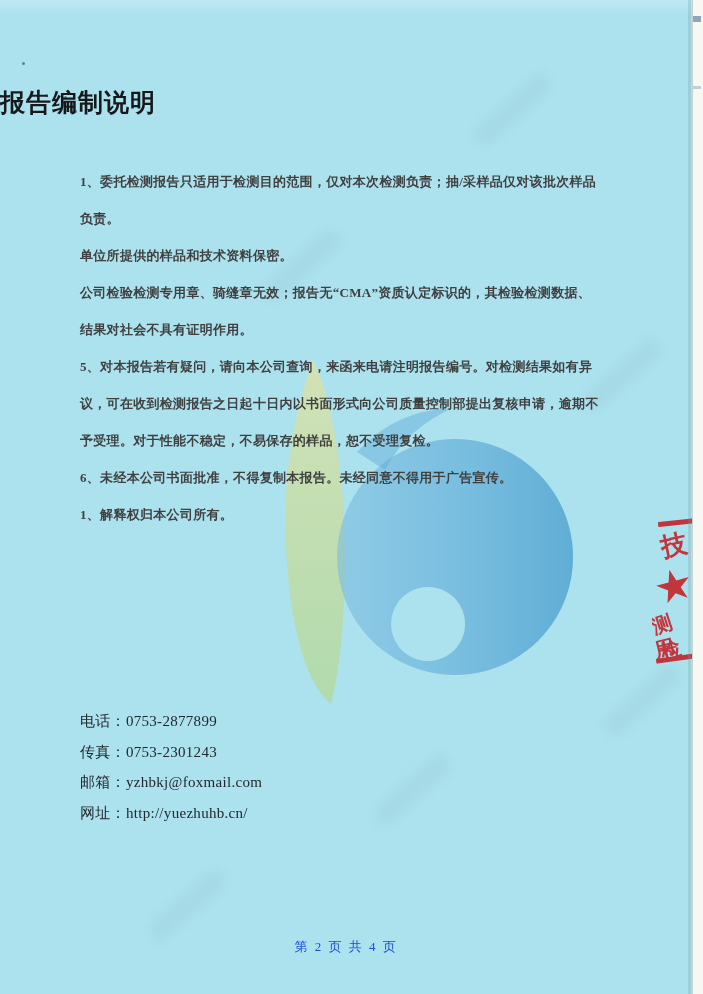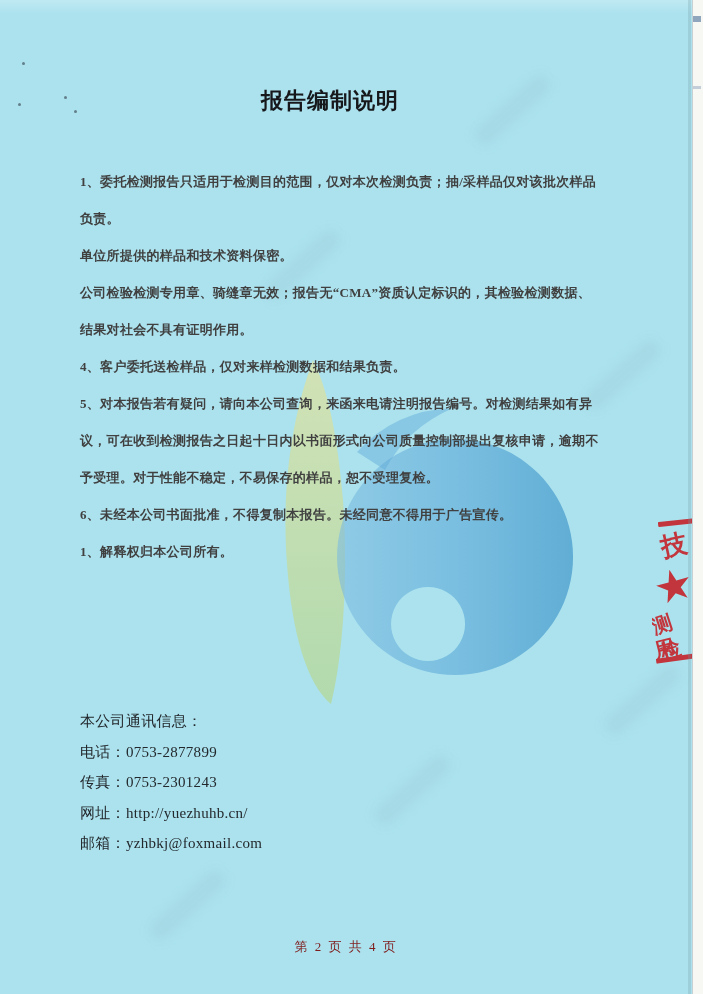--- a/index.html
+++ b/index.html
@@ -19,36 +19,36 @@
   .scan-edge{
     position:absolute;left:692px;top:0;width:11px;height:994px;
     background:#f7f7f4;border-left:1px solid #c7d1d3;
   }
   .edge-shadow{
     position:absolute;left:688px;top:0;width:3px;height:994px;
     background:rgba(110,150,160,.25);
   }
   .edge-tick{position:absolute;background:#8fa6bd;}
   .page-title{
-    position:absolute;top:86px;left:0;width:660px;text-align:center;
-    font-size:22px;font-weight:bold;color:#16181b;letter-spacing:1px;
+    position:absolute;top:86px;left:0;width:660px;text-align:left;
+    font-size:25px;font-weight:bold;color:#16181b;letter-spacing:1px;
   }
   .notes{position:absolute;left:80px;top:163px;width:575px;}
   .note-line{
     height:37px;line-height:37px;font-size:13px;letter-spacing:.3px;
     color:#404040;white-space:nowrap;font-weight:bold;
   }
   .contact{position:absolute;left:80px;top:706px;width:560px;}
   .contact-line{
     height:30.5px;line-height:30.5px;font-size:15px;letter-spacing:.3px;
     color:#23282c;white-space:nowrap;
   }
   .page-number{
     position:absolute;top:938px;left:0;width:692px;text-align:center;
-    font-size:13px;color:#7f1d1d;letter-spacing:2px;
+    font-size:13px;color:#1d4ed8;letter-spacing:2px;
   }
   .logo-watermark{position:absolute;left:235px;top:352px;width:345px;height:400px;}
   .seal-stamp{
     position:absolute;left:652px;top:512px;width:40px;height:152px;
     overflow:hidden;color:#c5272d;opacity:.92;
   }
   .stamp-bar{position:absolute;background:#c5272d;border-radius:1px;}
   .stamp-char{
     position:absolute;font-weight:bold;
     font-family:"Liberation Serif","DejaVu Serif",serif;
@@ -99,34 +99,32 @@
   <div class="scan-speck" style="left:228px;top:331px;"></div>
 
   <div class="page-title">报告编制说明</div>
 
   <div class="notes">
     <div class="note-line">1、委托检测报告只适用于检测目的范围，仅对本次检测负责；抽/采样品仅对该批次样品</div>
     <div class="note-line">负责。</div>
     <div class="note-line">单位所提供的样品和技术资料保密。</div>
     <div class="note-line">公司检验检测专用章、骑缝章无效；报告无“CMA”资质认定标识的，其检验检测数据、</div>
     <div class="note-line">结果对社会不具有证明作用。</div>
-    <div class="note-line">4、客户委托送检样品，仅对来样检测数据和结果负责。</div>
     <div class="note-line">5、对本报告若有疑问，请向本公司查询，来函来电请注明报告编号。对检测结果如有异</div>
     <div class="note-line">议，可在收到检测报告之日起十日内以书面形式向公司质量控制部提出复核申请，逾期不</div>
     <div class="note-line">予受理。对于性能不稳定，不易保存的样品，恕不受理复检。</div>
     <div class="note-line">6、未经本公司书面批准，不得复制本报告。未经同意不得用于广告宣传。</div>
     <div class="note-line">1、解释权归本公司所有。</div>
   </div>
 
   <div class="contact">
-    <div class="contact-line">本公司通讯信息：</div>
     <div class="contact-line">电话：0753-2877899</div>
     <div class="contact-line">传真：0753-2301243</div>
+    <div class="contact-line">邮箱：yzhbkj@foxmail.com</div>
     <div class="contact-line">网址：http://yuezhuhb.cn/</div>
-    <div class="contact-line">邮箱：yzhbkj@foxmail.com</div>
   </div>
 
   <div class="page-number">第 2 页 共 4 页</div>
 
   <div class="seal-stamp">
     <div class="stamp-bar" style="left:6px;top:8px;width:40px;height:5px;transform:rotate(-6deg);"></div>
     <div class="stamp-char" style="left:9px;top:16px;font-size:26px;transform:rotate(-12deg);">技</div>
     <div class="stamp-star" style="left:2px;top:48px;font-size:44px;transform:rotate(-15deg);">★</div>
     <div class="stamp-char" style="left:4px;top:96px;font-size:20px;letter-spacing:2px;transform:rotate(-18deg);">测检</div>
     <div class="stamp-char" style="left:6px;top:121px;font-size:20px;letter-spacing:3px;transform:rotate(-14deg);">用章</div>

